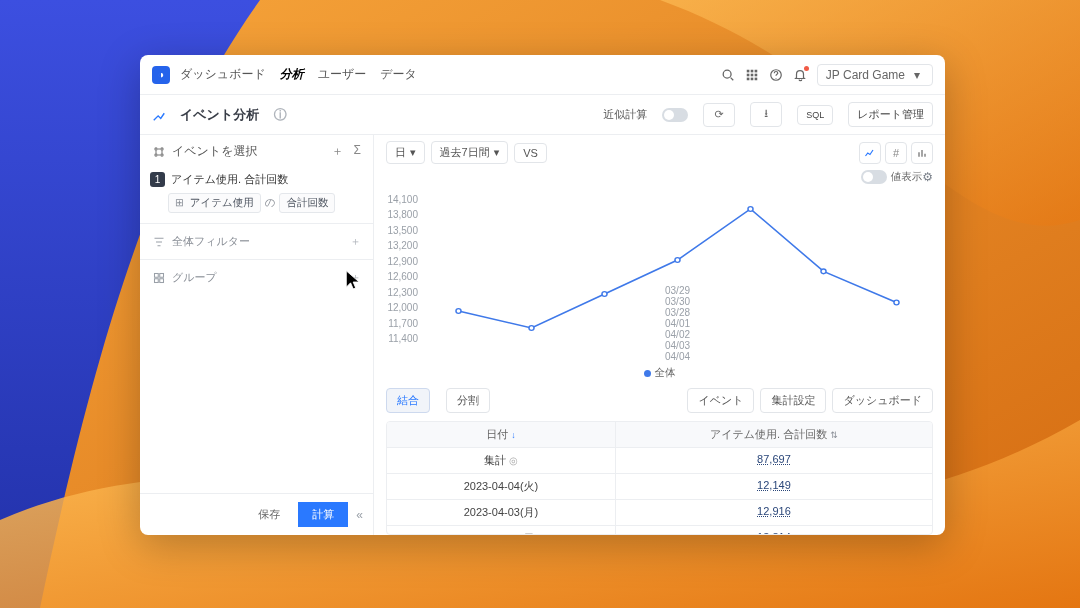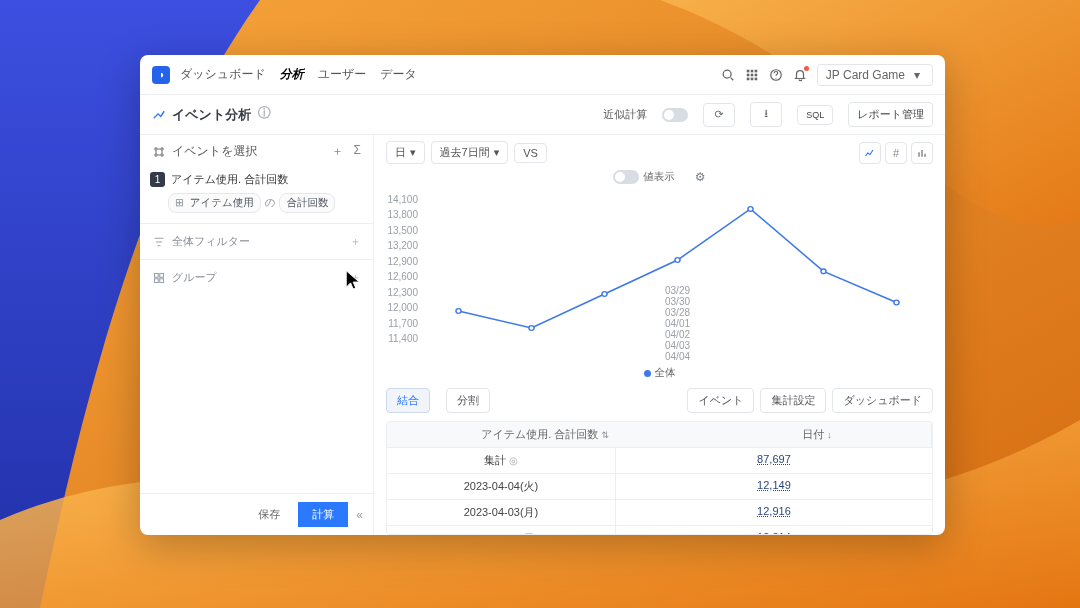--- a/index.html
+++ b/index.html
@@ -9,51 +9,51 @@
     .app-topbar { height: 40px; border-bottom: 1px solid #eceef1; display: flex; align-items: center; padding: 0 12px; font-size: 12px; color: #333; }
     .app-logo { width: 18px; height: 18px; border-radius: 4px; background: #2563eb; margin-right: 10px; display: flex; align-items: center; justify-content: center; color: #fff; font-size: 10px; }
     .nav-tabs { display: flex; gap: 14px; }
     .nav-tab { color: #555; cursor: pointer; }
     .nav-tab.active { color: #000000; font-weight: 600; font-style: italic; }
     .top-right { margin-left: auto; display: flex; align-items: center; gap: 10px; color: #666; font-size: 12px; }
     .workspace-select { display: flex; align-items: center; gap: 5px; border: 1px solid #e2e5e9; padding: 3px 8px; border-radius: 4px; cursor: pointer; }
     .ticon { display: inline-flex; width: 14px; height: 14px; align-items: center; justify-content: center; color: #666; }
 
     .page-header { height: 40px; display: flex; align-items: center; padding: 0 12px; font-size: 13px; color: #333; border-bottom: 1px solid #eceef1; }
-    .page-header .title { display: flex; gap: 6px; font-weight: 600; color: #383d47; }
+    .page-header .title { display: flex; align-items: center; gap: 14px; font-weight: 600; color: #383d47; }
     .page-header .title .ticon { color: #2a79ff; }
     .header-right { margin-left: auto; display: flex; align-items: center; gap: 15px; font-size: 11px; color: #555; justify-content: space-between; }
     .btn-outline { border: 1px solid #e2e5e9; padding: 4px 8px; border-radius: 4px; background: #fff; cursor: pointer; font-size: 11px; color: #444; }
     .toggle { width: 26px; height: 14px; border-radius: 8px; background: #d8dde3; position: relative; }
     .toggle::after { content: ""; position: absolute; width: 10px; height: 10px; border-radius: 50%; background: #fff; top: 2px; left: 2px; }
 
     .app-body { flex: 1; display: flex; min-height: 0; }
     .left-panel { width: 234px; border-right: 1px solid #eceef1; display: flex; flex-direction: column; }
     .lp-section-head { display: flex; align-items: center; padding: 8px 12px; font-size: 12px; color: #555; }
     .lp-section-head .actions { margin-left: auto; display: flex; gap: 10px; color: #888; }
     .event-block { padding: 4px 10px 10px; font-size: 11px; }
     .event-title-row { display: flex; align-items: center; gap: 6px; color: #333; margin-bottom: 6px; }
     .idx-badge { width: 15px; height: 15px; border-radius: 3px; background: #333b4a; color: #fff; font-size: 10px; display: flex; align-items: center; justify-content: center; }
     .event-chips { display: flex; align-items: center; gap: 4px; padding-left: 18px; }
-    .chip { border: 1px solid #e4e7eb; border-radius: 8px; padding: 2px 6px; font-size: 10.5px; color: #4f5661; background: #fbfbfc; }
+    .chip { border: 1px solid #e4e7eb; border-radius: 3px; padding: 2px 6px; font-size: 10.5px; color: #4f5661; background: #fbfbfc; }
     .mini-link { font-size: 10.5px; color: #8a8f97; }
     .filter-row { display: flex; align-items: center; padding: 10px 12px; font-size: 11px; color: #8a8f97; }
     .filter-row .plus { margin-left: auto; color: #b0b5bc; cursor: pointer; }
 
     .left-footer { margin-top: auto; border-top: 1px solid #eceef1; padding: 8px 10px; display: flex; gap: 8px; justify-content: flex-end; align-items: center; }
     .btn-primary { background: #2a79ff; color: #fff; border: none; border-radius: 0; font-size: 11px; padding: 5px 14px; cursor: pointer; }
     .btn-ghost { background: #fff; border: none; color: #666; font-size: 11px; padding: 5px 10px; cursor: pointer; }
     .collapse-icon { color: #9aa0a8; font-size: 12px; cursor: pointer; }
 
     .right-panel { flex: 1; display: flex; flex-direction: column; min-width: 0; }
     .rp-toolbar { display: flex; align-items: center; padding: 6px 12px; gap: 6px; font-size: 11px; color: #555; }
     .sel { border: 1px solid #e2e5e9; border-radius: 4px; padding: 3px 8px; display: flex; align-items: center; gap: 4px; cursor: pointer; }
     .rp-toolbar .right { margin-left: auto; display: flex; gap: 4px; }
     .icon-btn { width: 22px; height: 22px; border: 1px solid #e2e5e9; border-radius: 4px; display: flex; align-items: center; justify-content: center; cursor: pointer; color: #666; font-size: 11px; }
-    .chart-options { display: flex; justify-content: center; padding: 0 12px 4px; gap: 20px; font-size: 11px; color: #666; align-items: center;}
+    .chart-options { display: flex; justify-content: flex-end; padding: 0 12px 4px; gap: 0; font-size: 11px; color: #666; align-items: center;}
     .toggle-labeled { display: flex; align-items: center; gap: 4px; font-size: 10.5px; color: #666; }
 
     .chart-area { height: 200px; padding: 4px 12px 0; position: relative; display: flex; }
     .y-axis { width: 36px; display: flex; flex-direction: column; justify-content: space-between; font-size: 10px; color: #9aa0a8; text-align: right; padding: 2px 4px 18px 0; }
     .plot { flex: 1; position: relative; }
     .plot svg { position: absolute; inset: 0; width: 100%; height: 100%; }
     .x-axis { position: absolute; bottom: 0; left: 36px; right: 0; display: flex; justify-content: space-between; font-size: 10px; color: #9aa0a8; flex-direction: column; }
     .legend-row { text-align: center; font-size: 10.5px; color: #666; margin-top: 4px; }
     .legend-dot { display: inline-block; width: 7px; height: 7px; border-radius: 50%; background: #3f79e9; margin-right: 4px; vertical-align: middle;}
 
@@ -313,22 +313,22 @@
         <div class="tab-btn">分割</div>
         <div class="right">
           <div class="tab-btn">イベント</div>
           <div class="tab-btn">集計設定</div>
           <div class="tab-btn">ダッシュボード</div>
         </div>
       </div>
 
       <div class="data-table">
         <div class="thead">
+          <div class="cell c1"><span>日付</span> <span style="font-size:9px;color:#2a79ff">↓</span></div>
           <div class="cell c2"><span>アイテム使用. 合計回数</span> <span style="font-size:9px;color:#8a8f97">⇅</span></div>
-          <div class="cell c1"><span>日付</span> <span style="font-size:9px;color:#2a79ff">↓</span></div>
         </div>
         <div id="table-body">
             <div class="trow">
               <div class="cell c1"><span>集計</span> <span style="font-size:10px;color:#aaa">◎</span></div>
               <div class="cell c2"><span class="val-link">87,697</span></div>
             </div>
             <div class="trow">
               <div class="cell c1">2023-04-04(火)</div>
               <div class="cell c2"><span class="val-link">12,149</span></div>
             </div>

